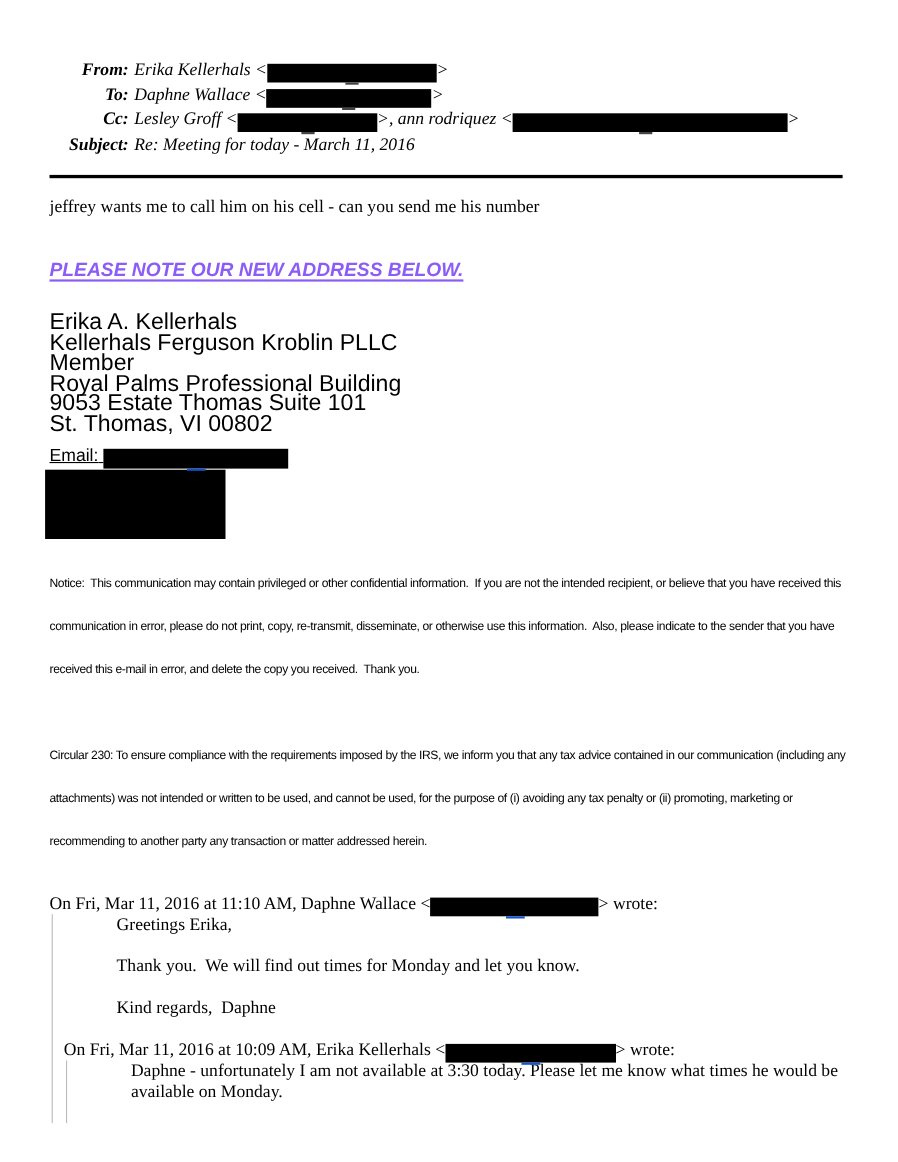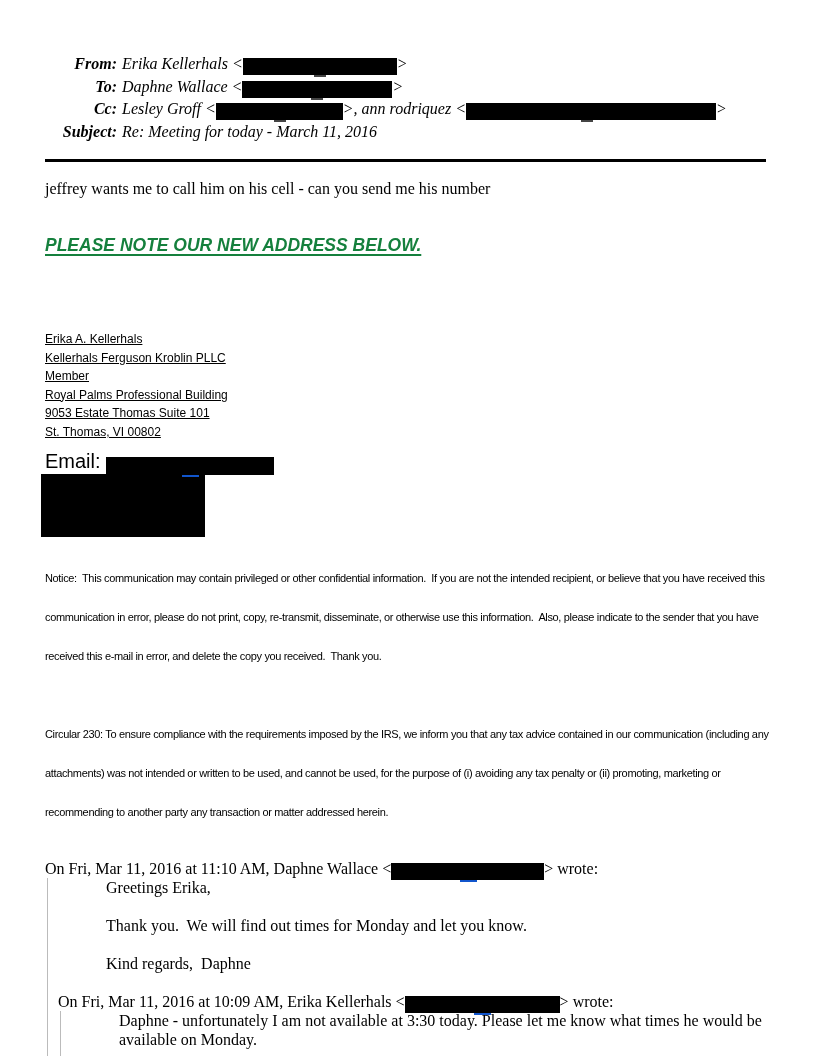--- a/index.html
+++ b/index.html
@@ -29,30 +29,30 @@
   .peek { position:absolute; height:2px; bottom:-2px; }
   .peek-gray { background:#444; width:12px; left:46%; }
   .peek-blue { background:#1155cc; width:17px; left:45%; }
 
   .rule { height:3px; background:#000; width:721px; margin-top:16px; }
 
   .body-para { margin-top:17px; line-height:19px; white-space:pre-wrap; }
 
   .red-heading {
     font-family:"Liberation Sans", sans-serif;
-    font-weight:bold; font-style:italic; color:#15803d;
+    font-weight:bold; font-style:italic; color:#8b5cf6;
     font-size:17.5px; line-height:21px;
     text-decoration:underline; text-decoration-thickness:2px; text-underline-offset:3px;
   }
   .red-1 { margin-top:37px; }
 
   .sans { font-family:"Liberation Sans", sans-serif; }
-  .sig { margin-top:74px; line-height:18.5px; font-size:12px;text-decoration:underline; }
+  .sig { margin-top:28px; line-height:18.5px; font-size:21px; }
   .sig div { white-space:pre-wrap; }
-  .email-line { margin-top:11px; line-height:18.5px; font-size:20px; }
+  .email-line { margin-top:11px; line-height:18.5px; font-size:16px;text-decoration:underline; }
   .big-redaction { width:164px; height:63px; background:#000; margin-left:-4px; margin-top:2px; }
 
   .disclaimer {
     font-family:"Liberation Sans", sans-serif;
     font-size:11px; line-height:13px; letter-spacing:-0.35px;
     white-space:pre-wrap;
   }
   .disc-1 { margin-top:9px; }
   .disc-2 { margin-top:13px; }
 

